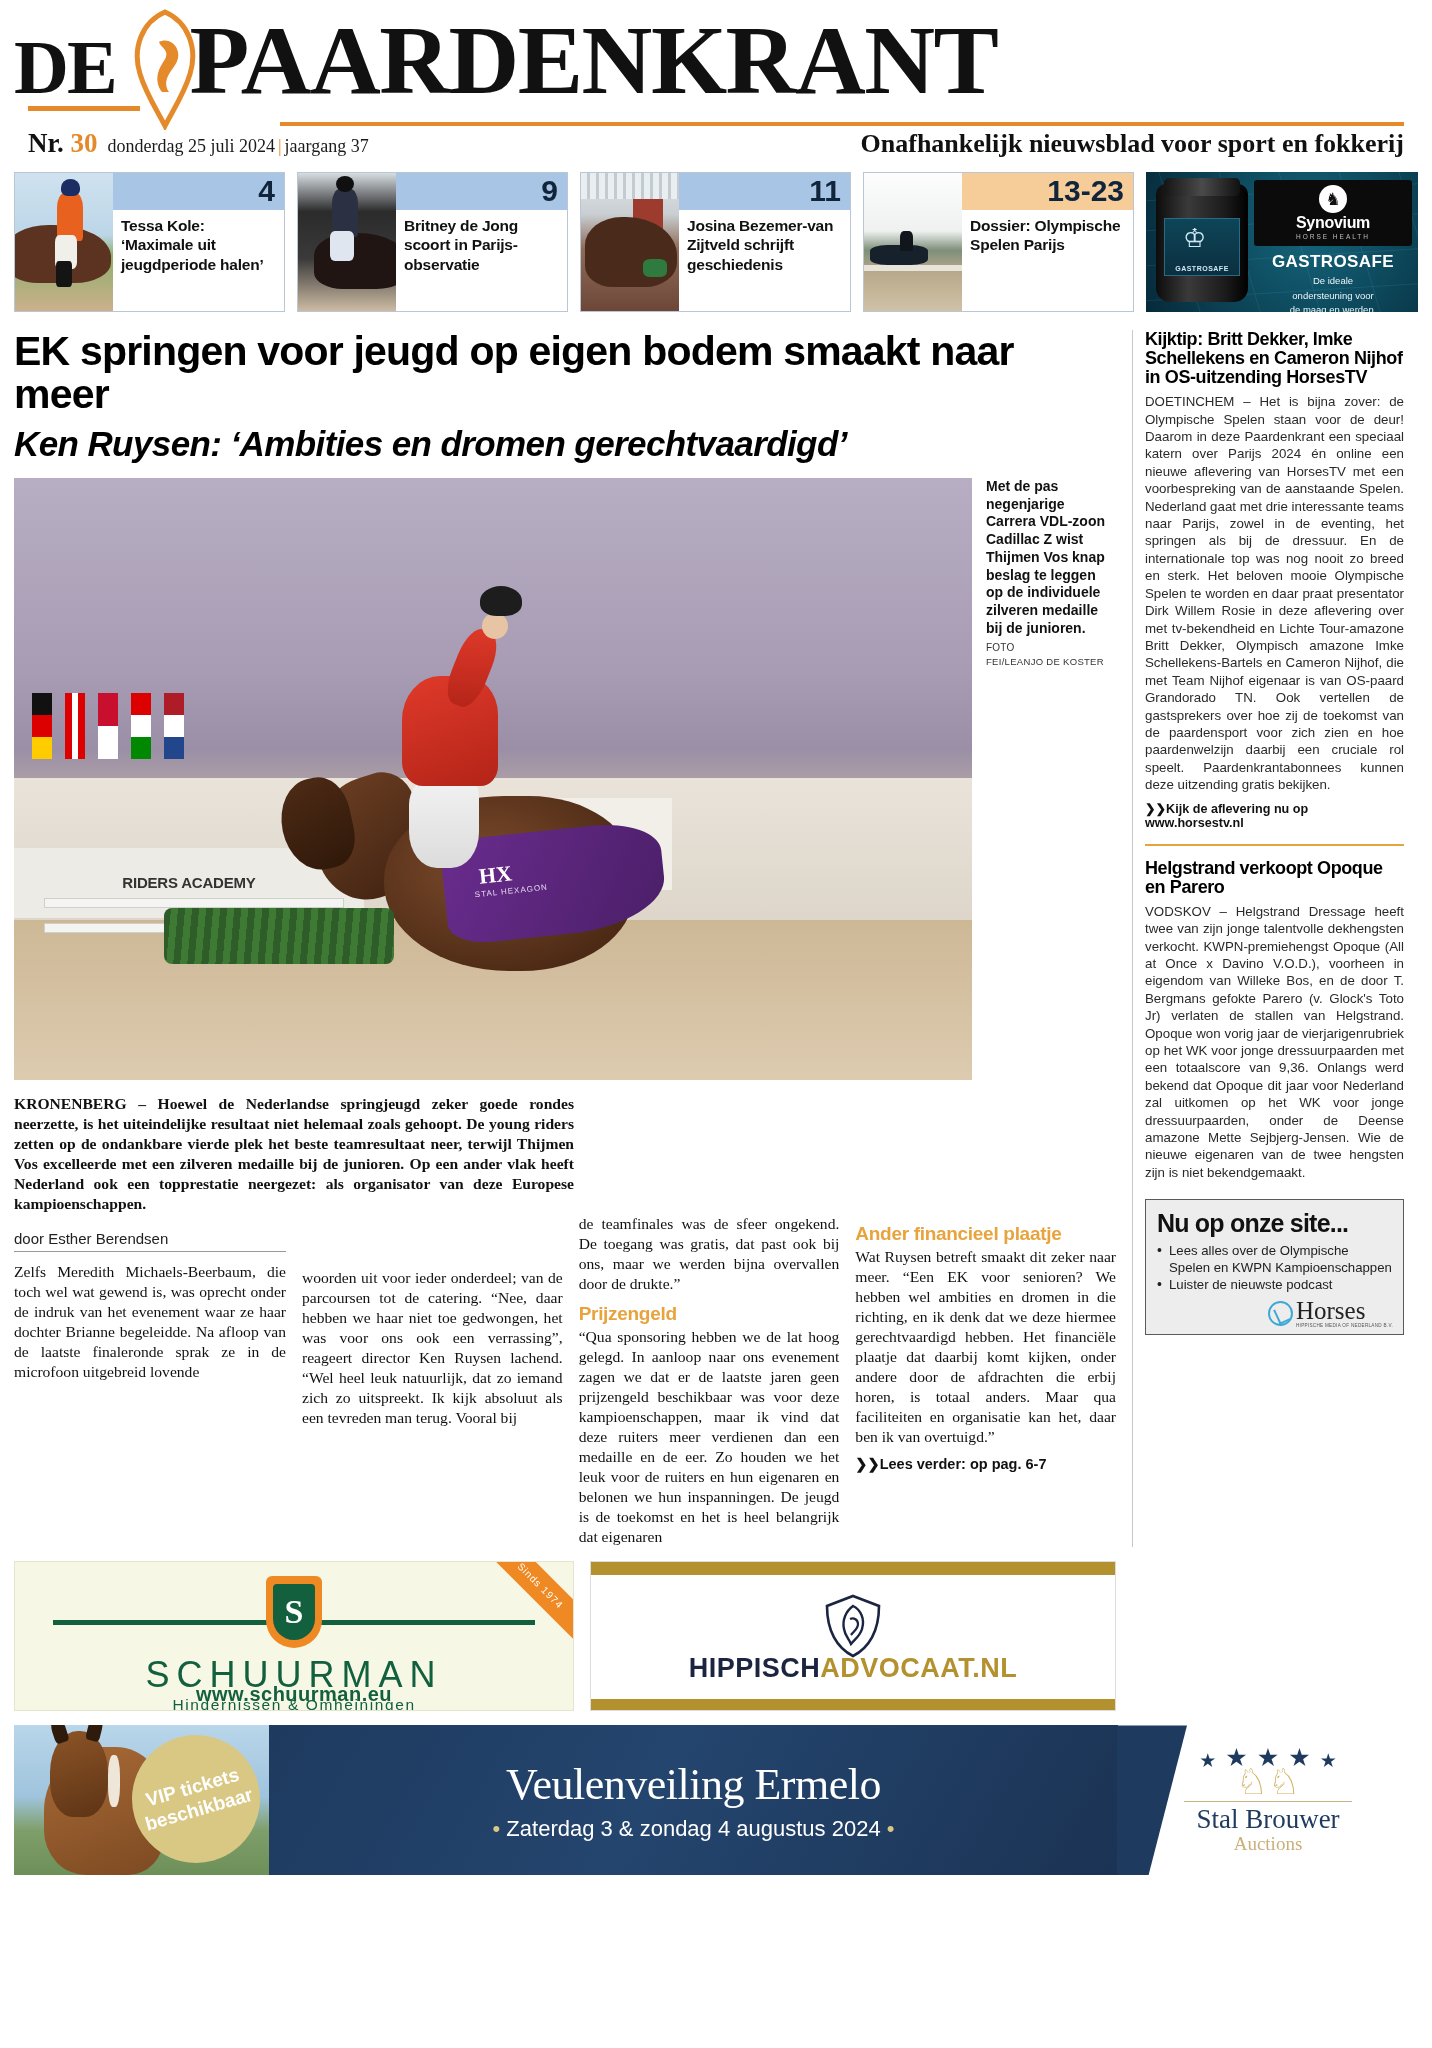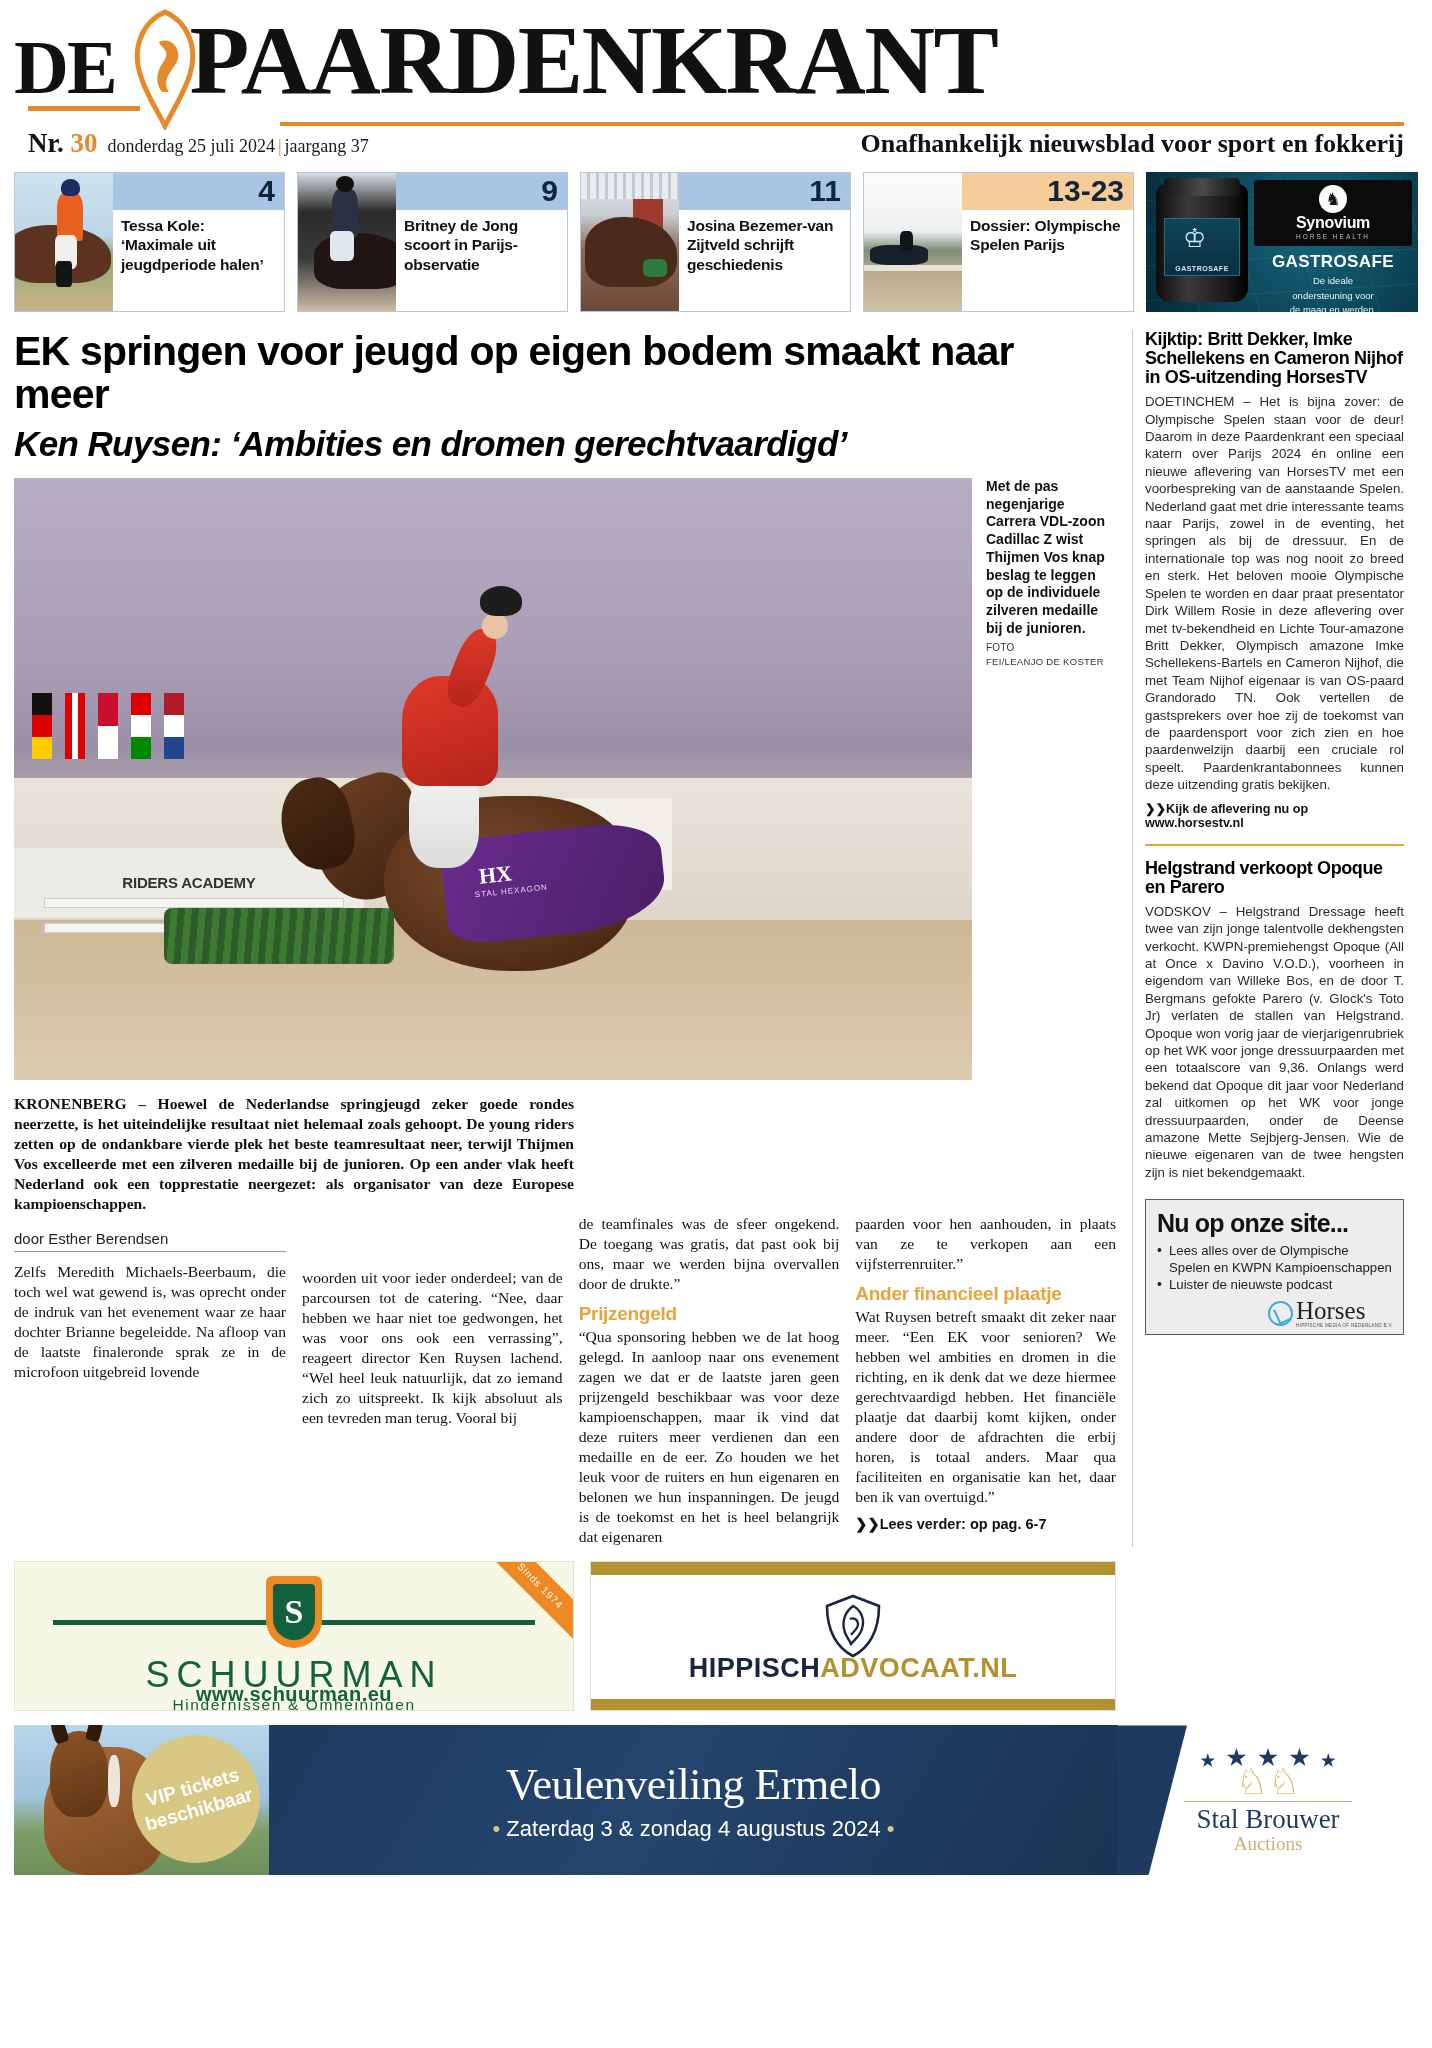--- a/index.html
+++ b/index.html
@@ -571,21 +571,20 @@
           <div class="bodytext">woorden uit voor ieder onderdeel; van de parcoursen tot de catering. “Nee, daar hebben we haar niet toe gedwongen, het was voor ons ook een verrassing”, reageert director Ken Ruysen lachend. “Wel heel leuk natuurlijk, dat zo iemand zich zo uitspreekt. Ik kijk absoluut als een tevreden man terug. Vooral bij</div>
         </div>
 
         <div class="col">
           <div class="bodytext">de teamfinales was de sfeer ongekend. De toegang was gratis, dat past ook bij ons, maar we werden bijna overvallen door de drukte.”</div>
           <div class="subhead-orange">Prijzengeld</div>
           <div class="bodytext">“Qua sponsoring hebben we de lat hoog gelegd. In aanloop naar ons evenement zagen we dat er de laatste jaren geen prijzengeld beschikbaar was voor deze kampioenschappen, maar ik vind dat deze ruiters meer verdienen dan een medaille en de eer. Zo houden we het leuk voor de ruiters en hun eigenaren en belonen we hun inspanningen. De jeugd is de toekomst en het is heel belangrijk dat eigenaren</div>
         </div>
 
         <div class="col">
-          <div class="bodytext">paarden voor hen aanhouden, in plaats van ze te verkopen aan een vijfsterrenruiter.”</div>
           <div class="subhead-orange">Ander financieel plaatje</div>
           <div class="bodytext">Wat Ruysen betreft smaakt dit zeker naar meer. “Een EK voor senioren? We hebben wel ambities en dromen in die richting, en ik denk dat we deze hiermee gerechtvaardigd hebben. Het financiële plaatje dat daarbij komt kijken, onder andere door de afdrachten die erbij horen, is totaal anders. Maar qua faciliteiten en organisatie kan het, daar ben ik van overtuigd.”</div>
           <div class="jumpline">
             <span class="chev">❯❯</span><span>Lees verder: op pag. 6-7</span>
           </div>
         </div>
       </div>
     </div>
 
     <div class="right-col">

